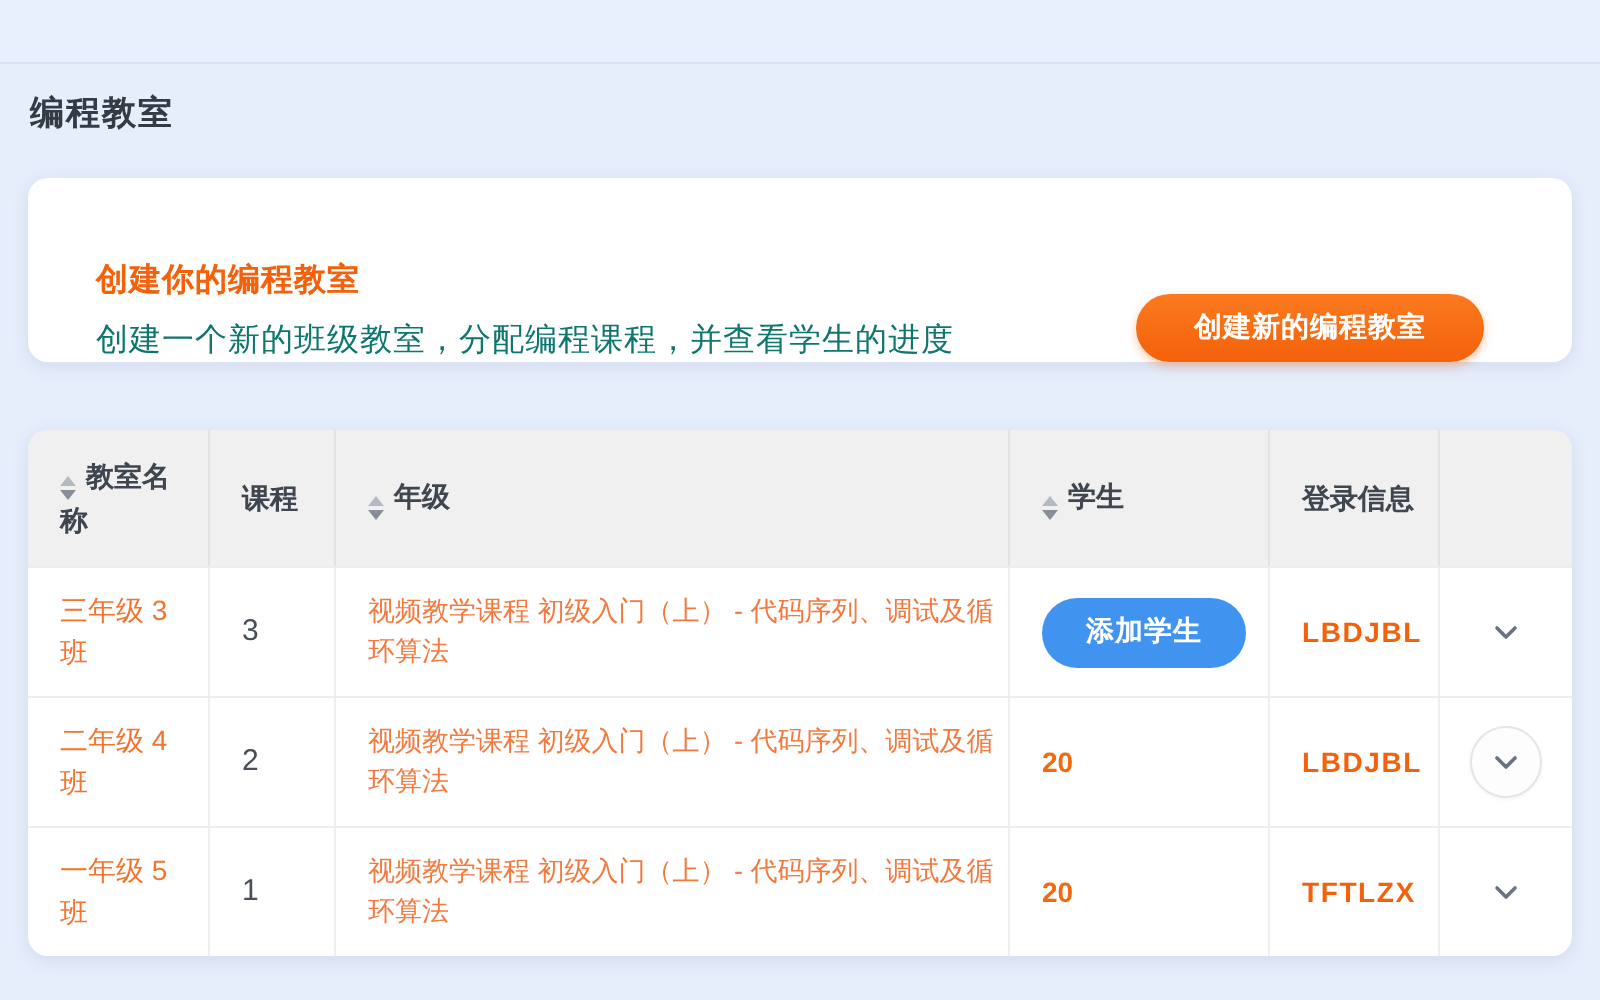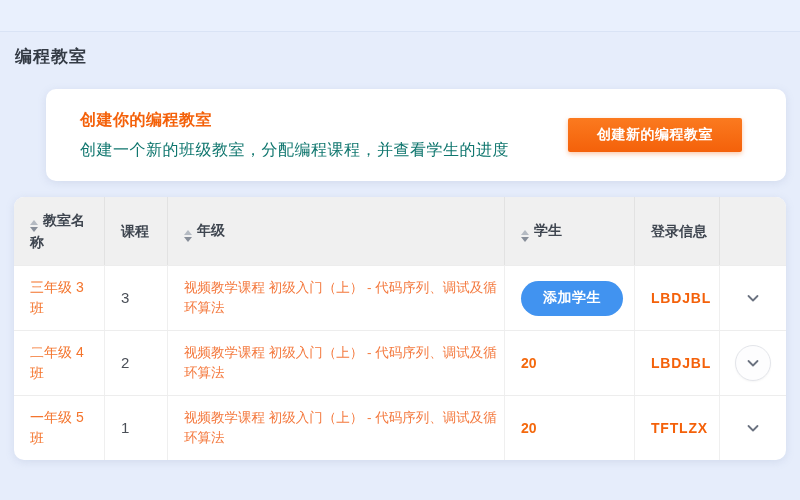--- a/index.html
+++ b/index.html
@@ -23,55 +23,54 @@
     letter-spacing:1px;
   }
   
   .banner-card {
     margin-top:21px;
     background:#ffffff;
     border-radius:10px;
     box-shadow:0 2px 8px rgba(120,140,180,.18);
     height:92px;
     display:flex;
-    align-items:center;
+    align-items:flex-end;
     justify-content:space-between;
     padding:0 44px 0 34px;
-    margin-left:32px;
   }
   .banner-title {
     font-size:16px;
     font-weight:bold;
     color:#f4610a;
     letter-spacing:0.5px;
   }
   .banner-subtitle {
     margin-top:9px;
     font-size:16px;
     color:#0f766e;
     letter-spacing:0.5px;
   }
   .create-btn {
     border:none;
     cursor:pointer;
     min-width:174px;
     height:34px;
     padding:0 24px;
-    border-radius:2px;
+    border-radius:17px;
     background:linear-gradient(180deg,#fb7a1f,#f4610a);
     color:#ffffff;
     font-size:14px;
     font-weight:bold;
     font-family:inherit;
     letter-spacing:0.5px;
     box-shadow:0 2px 5px rgba(244,97,10,.35);
   }
   
   .table-card {
-    margin-top:16px;
+    margin-top:34px;
     background:#ffffff;
     border-radius:10px;
     overflow:hidden;
     box-shadow:0 2px 8px rgba(120,140,180,.18);
   }
   .tr {
     display:grid;
     grid-template-columns:91px 63px 337px 130px 85px 66px;
   }
   .thead {

